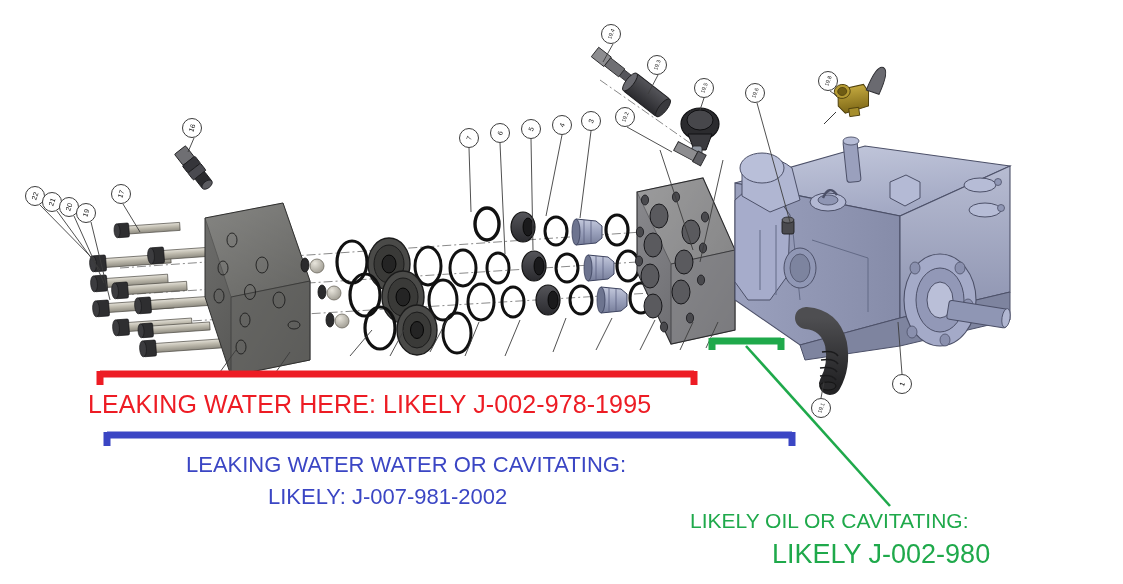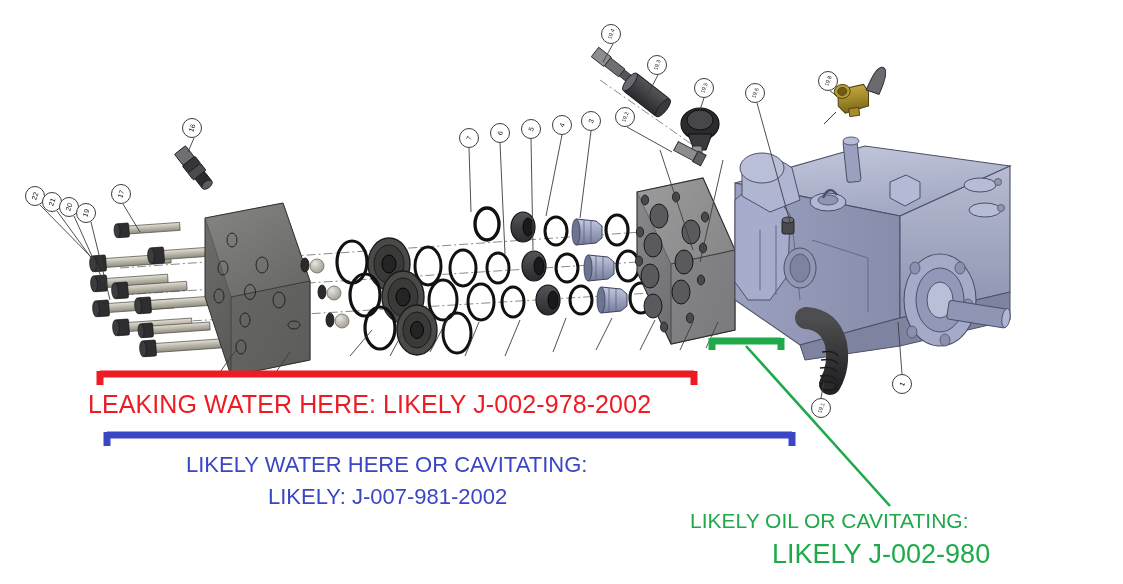--- a/index.html
+++ b/index.html
@@ -502,21 +502,21 @@
     </g>
     <g stroke="#3B46C4" stroke-width="7" fill="none" stroke-linecap="butt">
       <path d="M107,432 L107,446 M107,435 L792,435 M792,432 L792,446"></path>
     </g>
     <g stroke="#1FA94B" stroke-width="7" fill="none" stroke-linecap="butt">
       <path d="M712,338 L712,350 M712,341 L781,341 M781,338 L781,350"></path>
     </g>
     <line x1="746" y1="346" x2="890" y2="506" stroke="#1FA94B" stroke-width="2.6"></line>
   </svg>
 
-  <div class="anno" id="red-text">LEAKING WATER HERE: LIKELY  J-002-978-2002</div>
-
-  <div class="anno" id="blue-l1">LIKELY WATER HERE OR CAVITATING:</div>
+  <div class="anno" id="red-text">LEAKING WATER HERE: LIKELY  J-002-978-1995</div>
+
+  <div class="anno" id="blue-l1">LEAKING WATER WATER OR CAVITATING:</div>
   <div class="anno" id="blue-l2">LIKELY: J-007-981-2002</div>
 
   <div class="anno" id="green-l1">LIKELY OIL OR CAVITATING:</div>
   <div class="anno" id="green-l2">LIKELY J-002-980</div>
 
 </div>
 
 </body></html>

